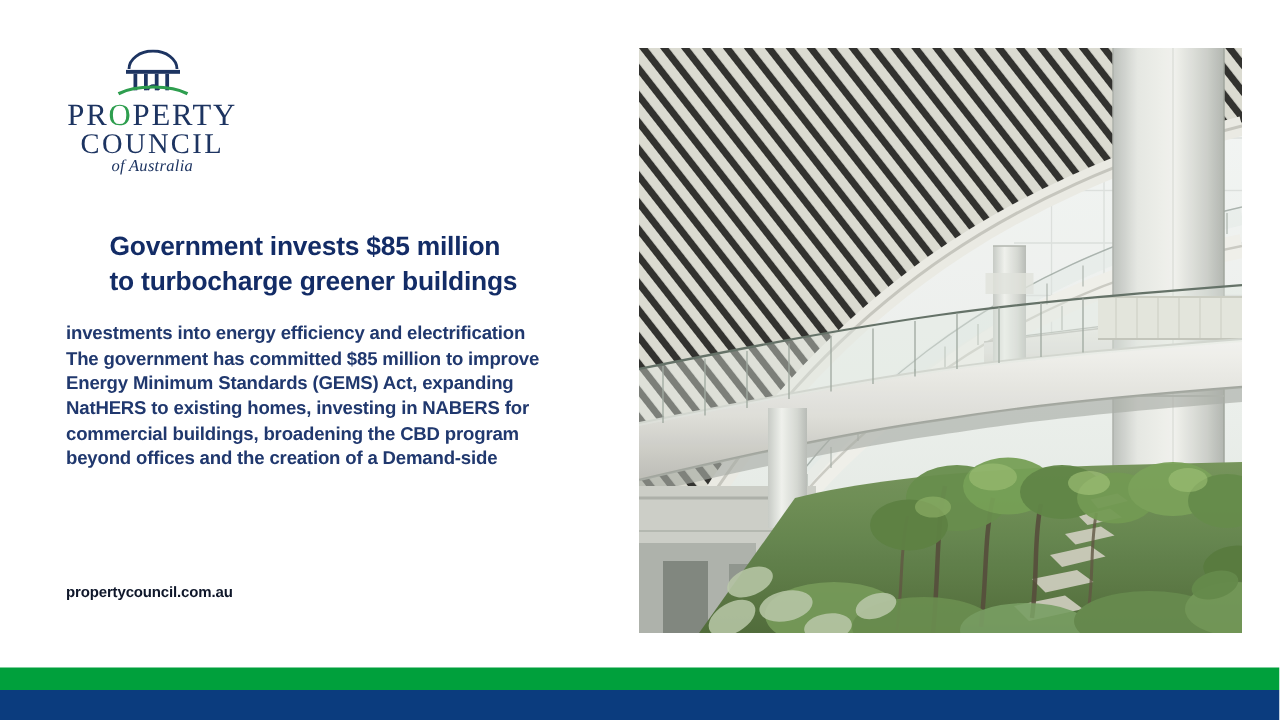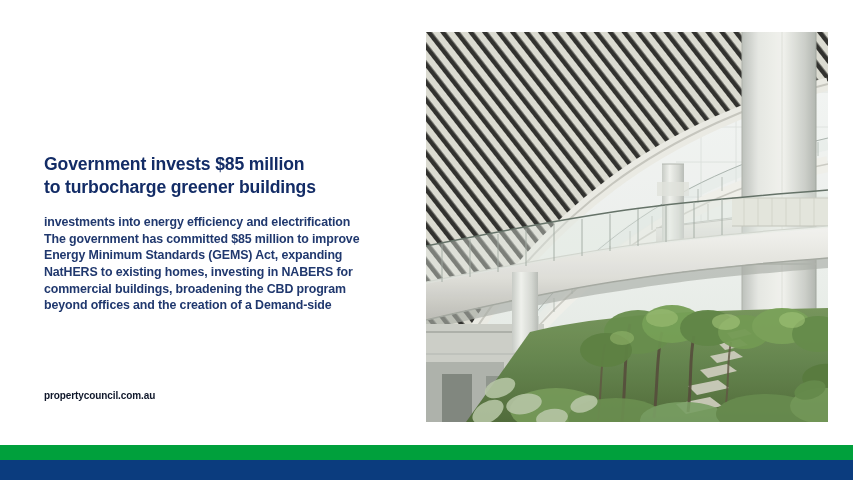--- a/index.html
+++ b/index.html
@@ -67,21 +67,21 @@
     position: absolute;
     left: 44px;
     top: 153px;
     width: 350px;
     font-size: 17.6px;
     font-weight: bold;
     line-height: 1.28;
     color: #132c66;
     letter-spacing: -0.15px;
   }
-  #headline .hl-line { display: block; }
+  #headline .hl-line { display: block; margin-left: 29px; }
 
   
   #body-copy {
     position: absolute;
     left: 44px;
     top: 214px;
     width: 348px;
     font-size: 12.4px;
     font-weight: bold;
     line-height: 1.345;
@@ -129,20 +129,43 @@
     width: 853px;
     height: 20px;
     background: #0b3c7e;
   }
 </style>
 </head>
 <body>
 
 <div id="slide">
 
+  <div id="logo">
+    <svg class="logo-mark" width="52" height="33" viewBox="0 0 52 33">
+
+      <path d="M10 13 A16 12 0 0 1 42 13" fill="none" stroke="#1d3461" stroke-width="1.9"></path>
+
+      <rect x="8" y="13.6" width="36" height="2.6" fill="#1d3461"></rect>
+
+      <rect x="13" y="16.2" width="2.5" height="11" fill="#1d3461"></rect>
+      <rect x="20" y="16.2" width="2.5" height="11" fill="#1d3461"></rect>
+      <rect x="27.2" y="16.2" width="2.5" height="11" fill="#1d3461"></rect>
+      <rect x="34.2" y="16.2" width="2.5" height="11" fill="#1d3461"></rect>
+
+      <path d="M22.6 27 A4.2 6 0 0 1 30 27" fill="none" stroke="#1d3461" stroke-width="1.5"></path>
+
+      <path d="M3 29.5 C14 23.5, 38 23.5, 49 29.5" fill="none" stroke="#2e9e4f" stroke-width="2.1"></path>
+    </svg>
+
+    <div class="logo-wordmark">
+      <span class="logo-line1"><span>PR</span><span class="grn-o">O</span><span>PERTY</span></span>
+      <span class="logo-line2">COUNCIL</span>
+      <span class="logo-line3">of Australia</span>
+    </div>
+  </div>
 
   <div id="headline">
     <span class="hl-line">Government invests $85 million</span>
     <span class="hl-line">to turbocharge greener buildings</span>
   </div>
 
   <div id="body-copy">
     <span class="bd-line">investments into energy efficiency and electrification</span>
     <span class="bd-line">The government has committed $85 million to improve</span>
     <span class="bd-line">Energy Minimum Standards (GEMS) Act, expanding</span>

